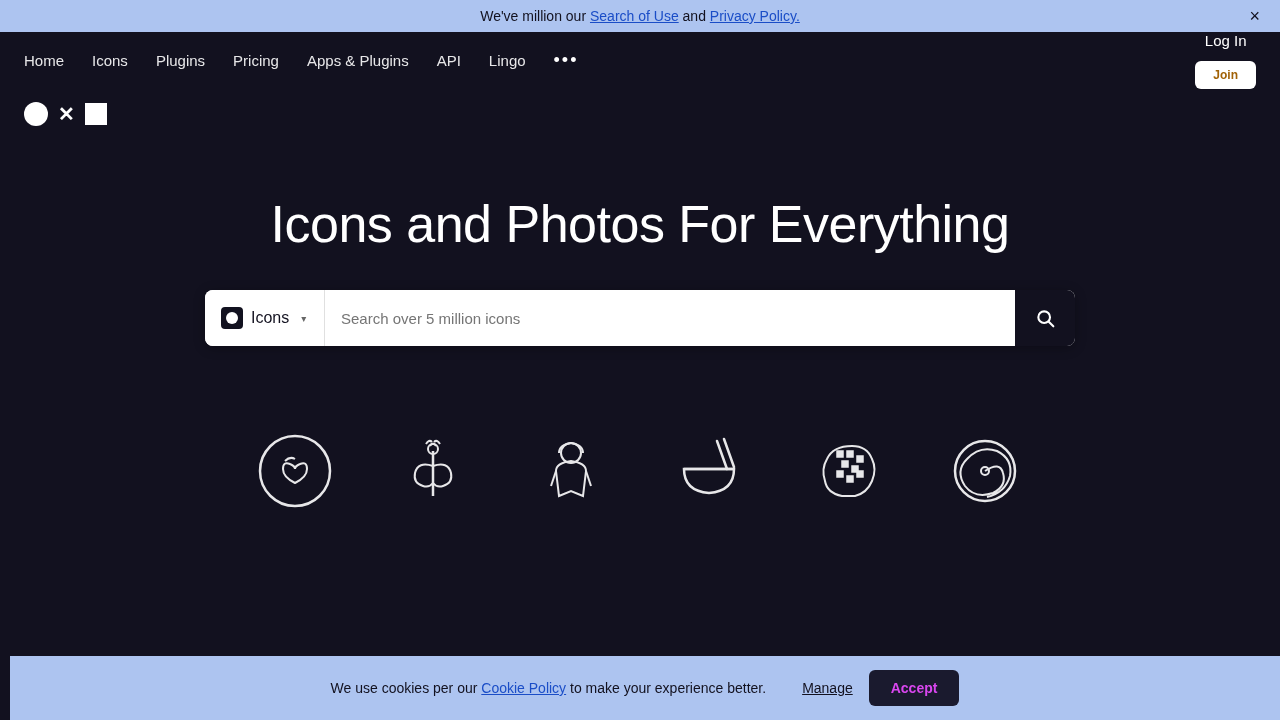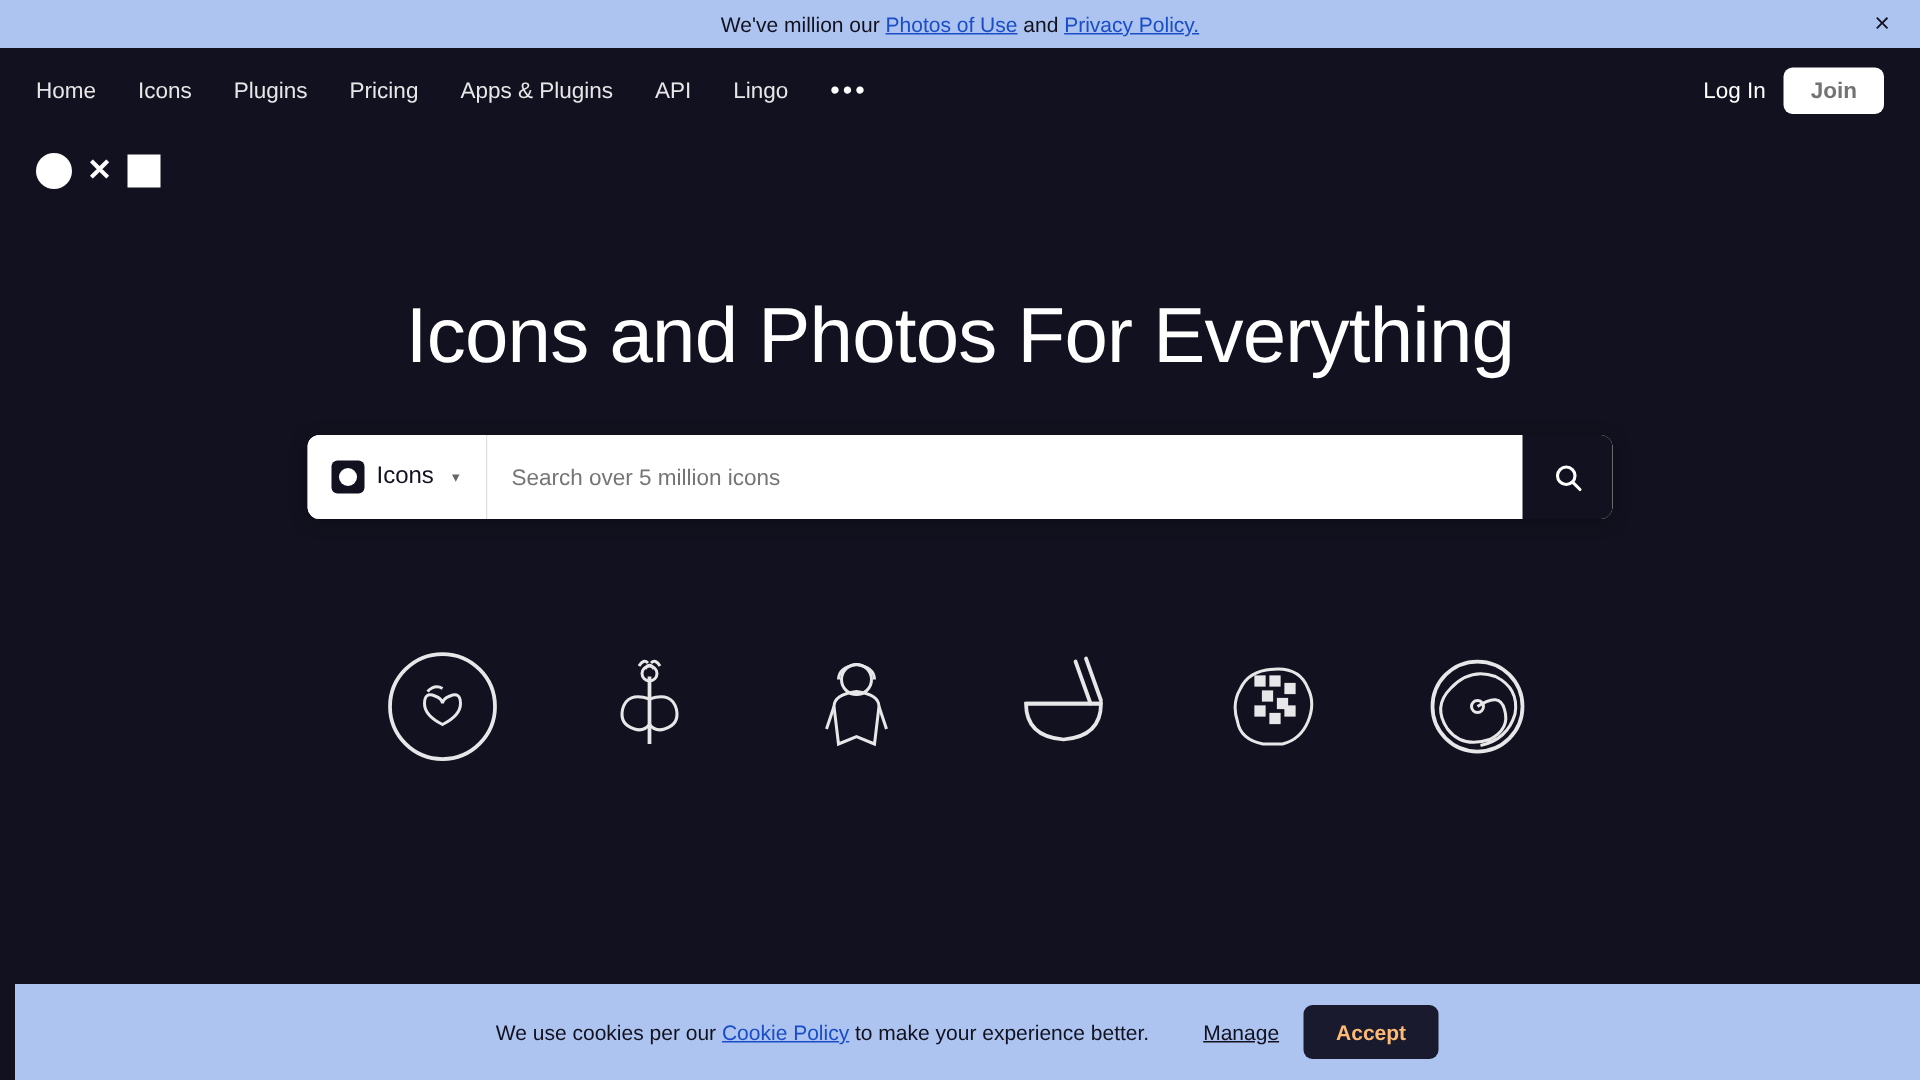--- a/index.html
+++ b/index.html
@@ -45,35 +45,36 @@
       color: #fff;
       text-decoration: none;
       font-size: 15px;
       cursor: pointer;
       opacity: 0.9;
     }
     .nav-right {
       display: flex;
       align-items: center;
       gap: 12px;
+      flex-direction: column;
     }
     .btn-login {
       background: none;
       border: none;
       color: #fff;
       font-size: 15px;
       cursor: pointer;
     }
     .btn-join {
       background: #fff;
-      color: #737373;
+      color: #a16207;
       border: none;
       border-radius: 6px;
       padding: 7px 18px;
-      font-size: 15px;
+      font-size: 12px;
       font-weight: 600;
       cursor: pointer;
     }
     .more-btn {
       background: none;
       border: none;
       color: #fff;
       font-size: 18px;
       cursor: pointer;
       letter-spacing: 2px;
@@ -228,35 +229,35 @@
       background: none;
       border: none;
       color: #12111f;
       font-size: 14px;
       text-decoration: underline;
       cursor: pointer;
       margin-left: 20px;
     }
     .cookie-accept {
       background: #1a1a2e;
-      color: #fdba74;
+      color: #d946ef;
       border: none;
       border-radius: 6px;
       padding: 10px 22px;
       font-size: 14px;
       font-weight: 600;
       cursor: pointer;
     }
   </style>
 </head>
 <body>
 
 <div class="notif-bar">
   <span>We've million our </span>
-  <a>Photos of Use</a>
+  <a>Search of Use</a>
   <span> and </span>
   <a>Privacy Policy.</a>
   <button class="notif-close">×</button>
 </div>
 
 <nav class="nav">
   <div class="nav-left">
     <a class="nav-link">Home</a>
     <a class="nav-link">Icons</a>
     <a class="nav-link">Plugins</a>

